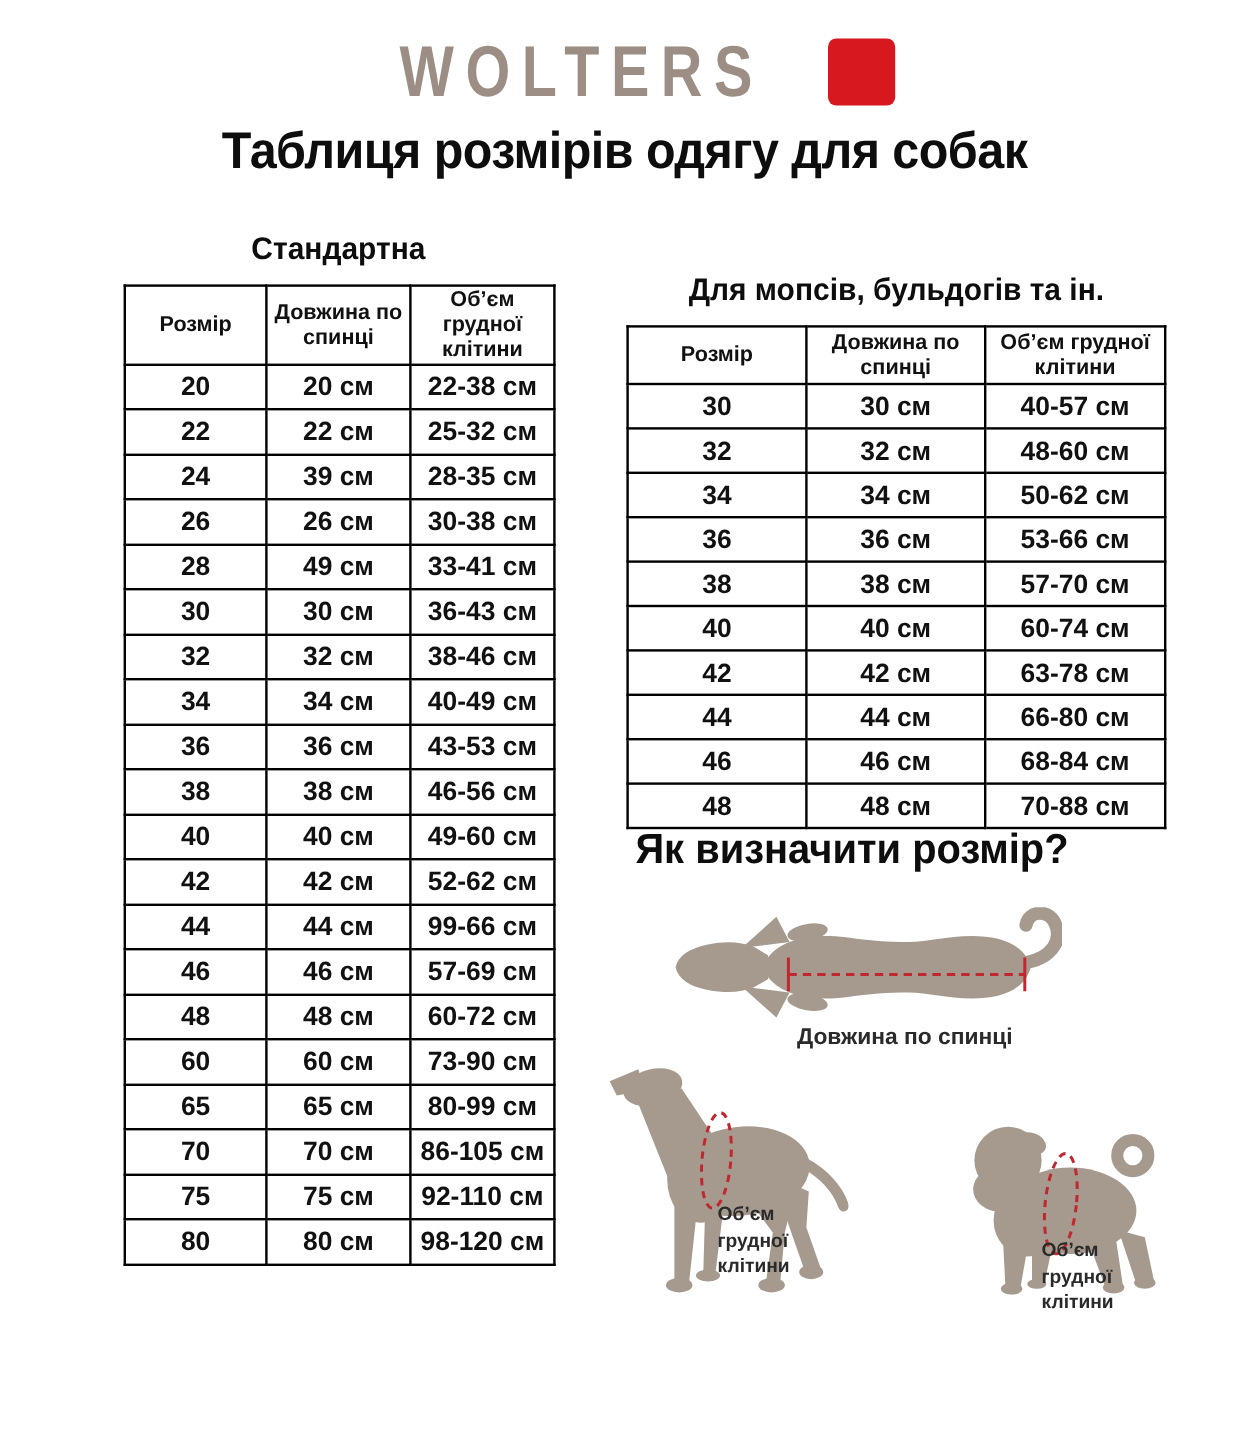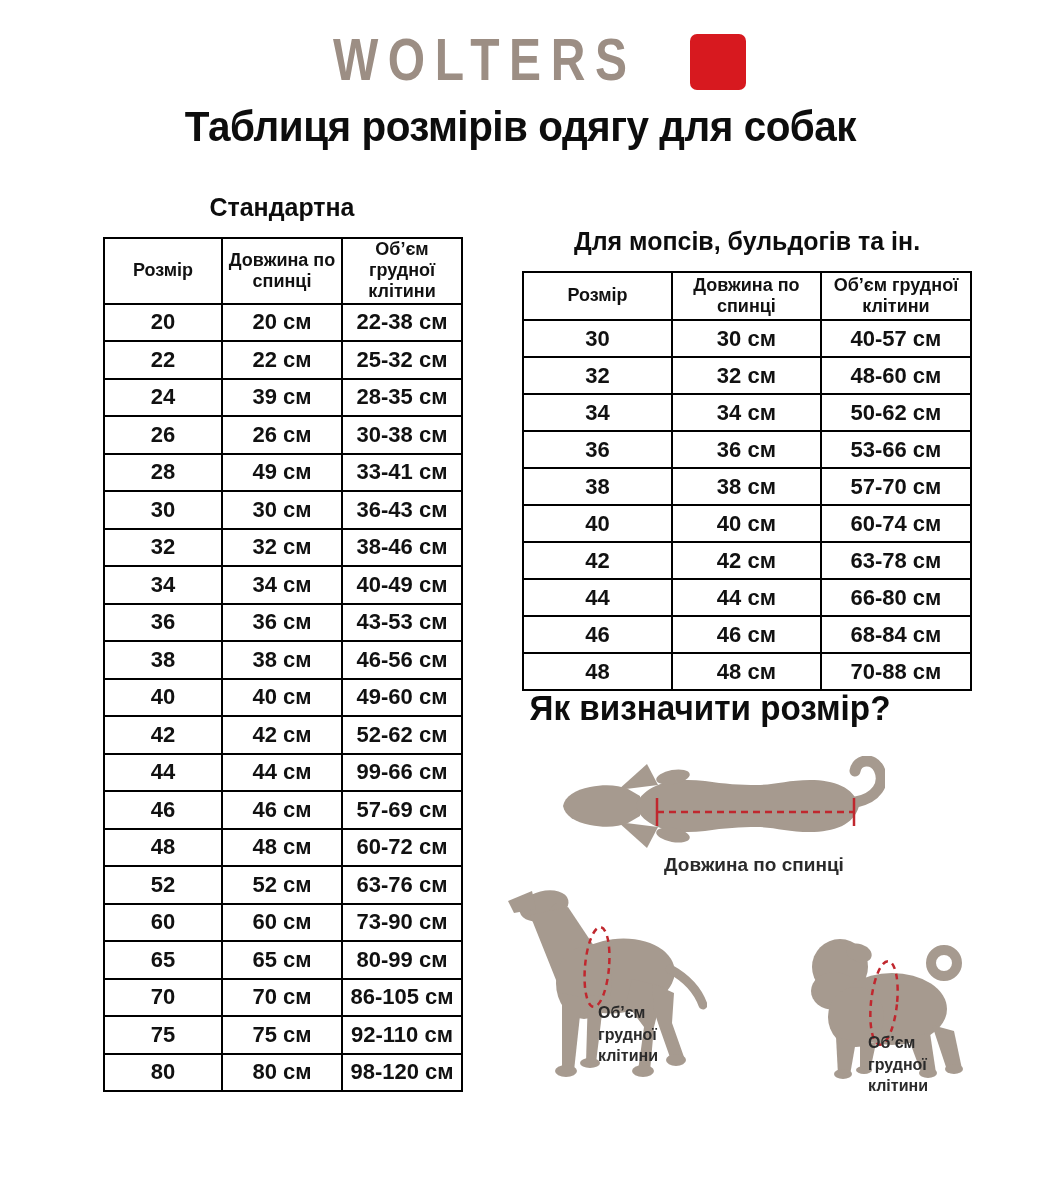--- a/index.html
+++ b/index.html
@@ -6,21 +6,21 @@
   html,body { background:#fff; }
   body { font-family:"Liberation Sans", sans-serif; }
   .page {
     position:relative; width:1041px; height:1200px;
     background:#ffffff; overflow:hidden; margin:0 auto;
   }
 
   
   .brand-row {
     position:absolute; top:30px; left:0; width:100%;
-    display:flex; justify-content:center; align-items:flex-end; gap:16px;
+    display:flex; justify-content:center; align-items:center; gap:16px;
   }
   .brand-text {
     font-size:60px; font-weight:bold; color:#9c8e84;
     letter-spacing:12px; transform:scaleX(0.80); line-height:1;
   }
   .brand-square { width:56px; height:56px; background:#d7191f; border-radius:7px; }
 
   .main-title {
     position:absolute; top:102px; left:0; width:100%;
     text-align:center; font-size:43px; font-weight:bold; color:#0d0d0d;
@@ -150,25 +150,20 @@
           </tr>
           <tr>
             <td>46</td>
             <td>46 см</td>
             <td>57-69 см</td>
           </tr>
           <tr>
             <td>48</td>
             <td>48 см</td>
             <td>60-72 см</td>
-          </tr>
-          <tr>
-            <td>52</td>
-            <td>52 см</td>
-            <td>63-76 см</td>
           </tr>
           <tr>
             <td>60</td>
             <td>60 см</td>
             <td>73-90 см</td>
           </tr>
           <tr>
             <td>65</td>
             <td>65 см</td>
             <td>80-99 см</td>

